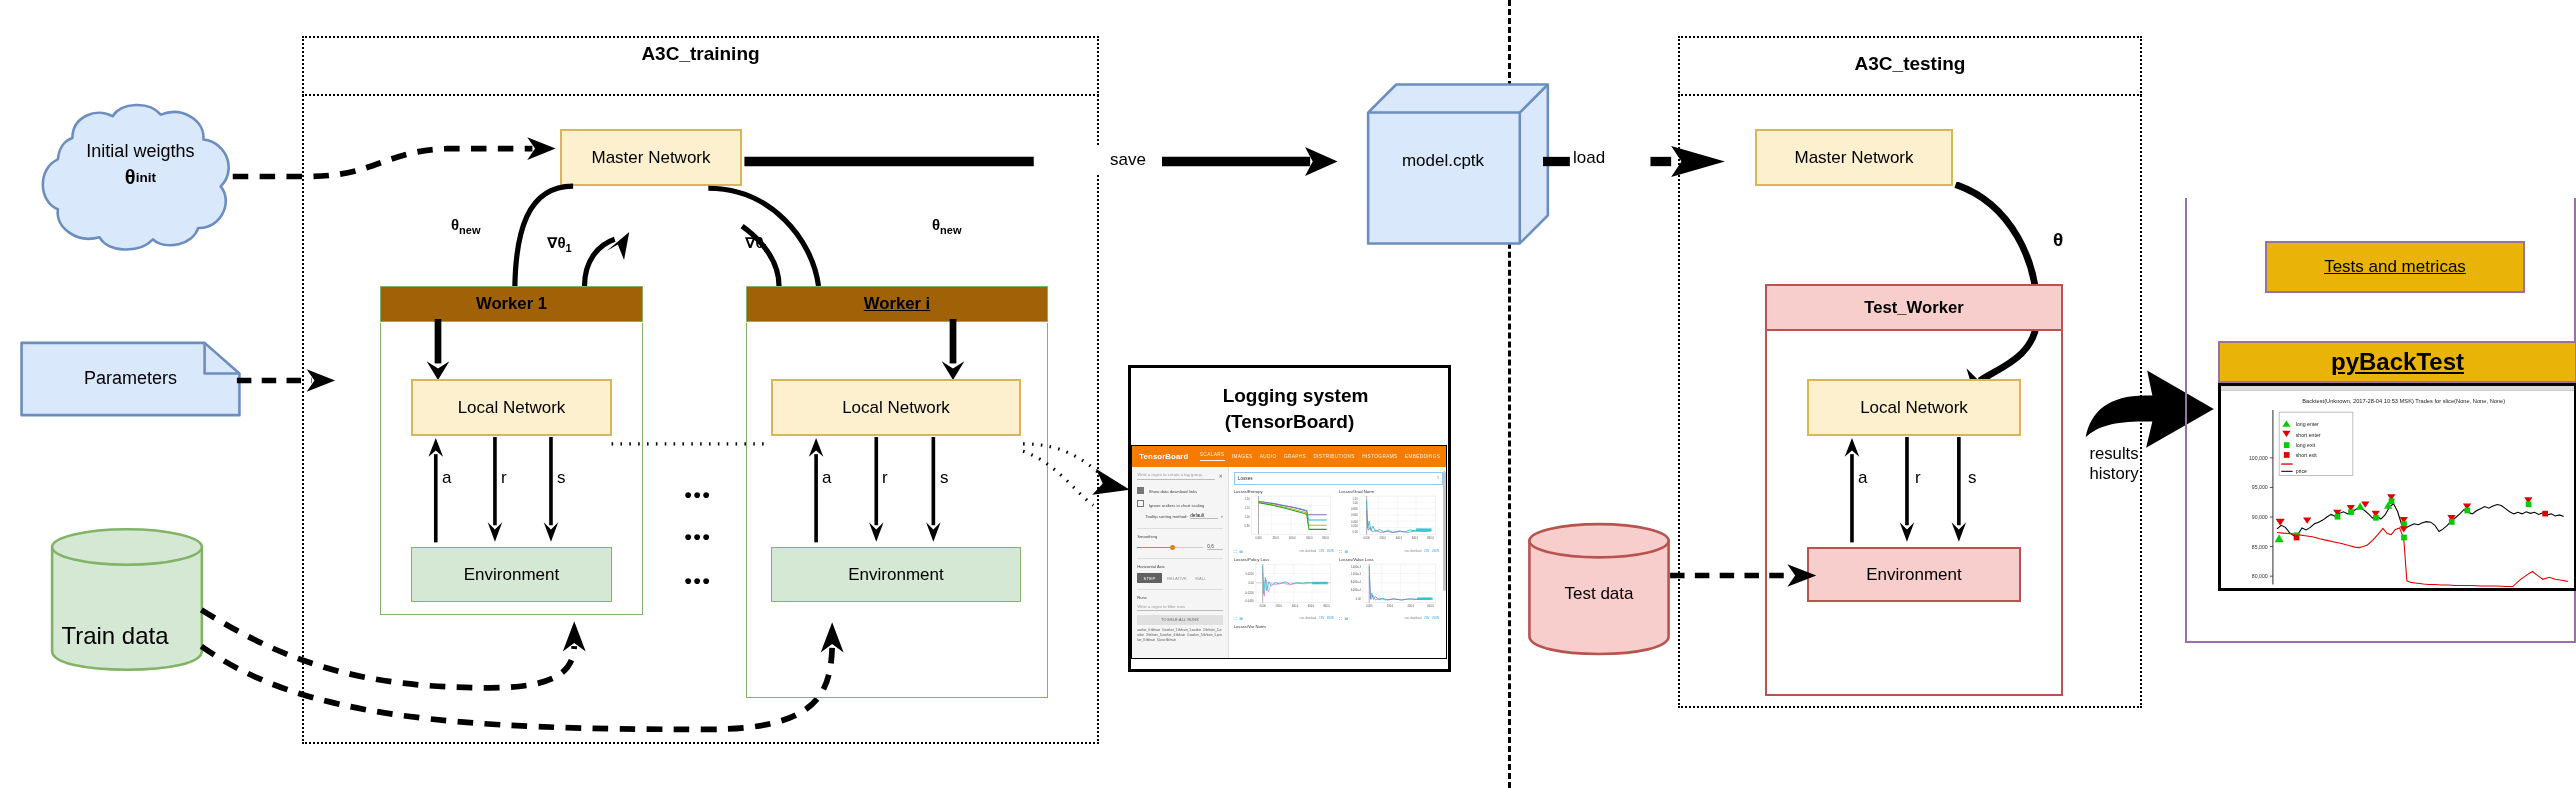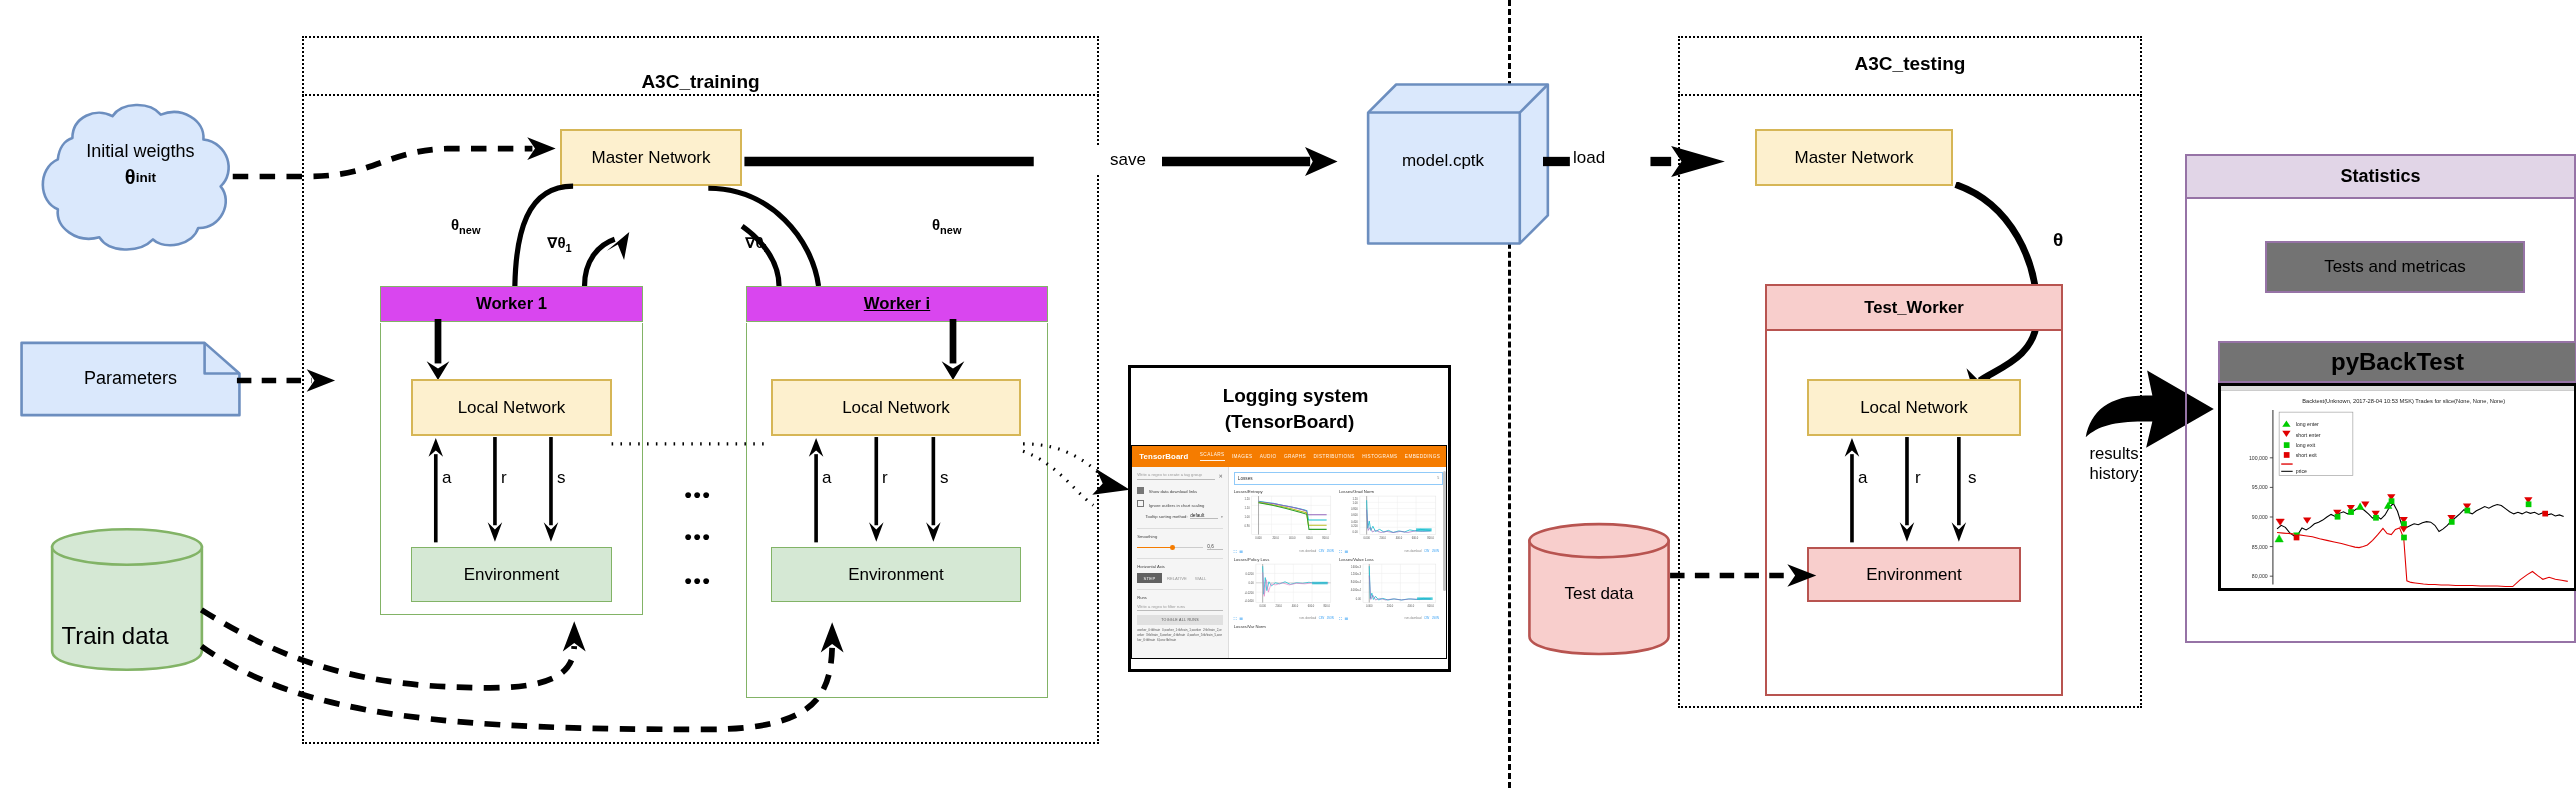--- a/index.html
+++ b/index.html
@@ -8,29 +8,29 @@
   .abs{position:absolute;box-sizing:border-box;}
   .ctr{display:flex;align-items:center;justify-content:center;text-align:center;}
 
   
   .group{border:2.6px dotted #000;background:transparent;}
   .group-title{font-weight:bold;color:#000;}
   .group-divider{border-top:2.6px dotted #000;}
 
   
   .box-yellow{background:#fdf0ce;border:2.6px solid #d6b656;outline:2.1px solid #fdf0ce;outline-offset:-4.7px;}
-  .box-green-head{background:#d946ef;border:1.6px solid #82b366;}
+  .box-green-head{background:#a16207;border:1.6px solid #82b366;}
   .box-green-body{background:transparent;border:1.6px solid #82b366;border-top:none;}
   .box-green-fill{background:#d5e8d4;border:1.6px solid #82b366;}
   .box-red-head{background:#f8cecc;border:2.1px solid #b85450;}
   .box-red-body{background:transparent;border:2.1px solid #b85450;border-top:none;}
   .box-red-fill{background:#f8cecc;border:2.1px solid #b85450;}
   .box-purple-head{background:#e1d5e7;border:2.1px solid #9673a6;}
   .box-purple-body{background:transparent;border:2.1px solid #9673a6;border-top:none;}
-  .box-purple-fill{background:#737373;border:2.1px solid #9673a6;}
+  .box-purple-fill{background:#eab308;border:2.1px solid #9673a6;text-decoration:underline;}
   .box-black{background:#fff;border:3.6px solid #000;}
   .bold{font-weight:bold;}
 
   .vdivider{border-left:3.1px dashed #000;}
 
   
   .tb-nav{background:#f57c00;color:#fff;display:flex;align-items:center;}
   .tb-brand{font-size:7.8px;font-weight:600;letter-spacing:0.1px;}
   .tb-tab{font-size:4.7px;letter-spacing:0.4px;opacity:.92;}
   .tb-tab.active{border-bottom:1.6px solid #fff;padding-bottom:2.1px;}
@@ -50,21 +50,21 @@
 </style>
 </head>
 <body>
 
 <div id="stage">
 
   <div class="abs vdivider" style="left:1508px;top:0;height:788px;"></div>
 
   <div class="abs group" style="left:302px;top:36px;width:797px;height:708px;"></div>
   <div class="abs group-divider" style="left:302px;top:94px;width:797px;height:0;"></div>
-  <div class="abs ctr group-title" style="left:302px;top:64px;width:797px;height:36px;font-size:19px;">A3C_training</div>
+  <div class="abs ctr group-title" style="left:302px;top:36px;width:797px;height:36px;font-size:19px;">A3C_training</div>
 
   <div class="abs group" style="left:1678px;top:36px;width:464px;height:672px;"></div>
   <div class="abs group-divider" style="left:1678px;top:94px;width:464px;height:0;"></div>
   <div class="abs ctr group-title" style="left:1678px;top:46px;width:464px;height:36px;font-size:19px;">A3C_testing</div>
 
   <svg class="abs" style="left:10.4px;top:99px;width:260px;height:156px;" viewBox="0 0 500 300">
     <path d="M120,75 C120,35 165,15 197,33 C215,6 268,4 290,30
              C330,14 375,40 372,78 C420,84 435,140 405,168
              C430,198 405,250 362,248 C352,280 300,292 275,270
              C248,298 190,295 172,266 C128,278 88,248 92,212
@@ -493,23 +493,20 @@
     <path d="M5,30 L240,30" fill="none" stroke="#000" stroke-width="11" stroke-dasharray="28,20"></path>
     <path d="M232,8 L288,30 L232,52 L247,30 Z" fill="#000"></path>
   </svg>
 
   <svg class="abs" style="left:2068px;top:359px;width:151px;height:94px;" viewBox="0 0 290 180">
     <path d="M152,22 L280,96 L150,170 L162,120 C96,118 60,126 34,150 C44,96 84,66 162,70 Z" fill="#000"></path>
   </svg>
   <div class="abs ctr" style="left:2062px;top:442px;width:104px;height:23px;font-size:16.7px;">results</div>
   <div class="abs ctr" style="left:2062px;top:462px;width:104px;height:23px;font-size:16.7px;">history</div>
 
-  <div class="abs box-purple-head ctr" style="left:2185px;top:154px;width:391px;height:45px;">
-    <span class="bold" style="font-size:18px;">Statistics</span>
-  </div>
   <div class="abs box-purple-body" style="left:2185px;top:198px;width:391px;height:445px;"></div>
 
   <div class="abs box-purple-fill ctr" style="left:2265px;top:241px;width:260px;height:52px;font-size:17px;">
     <span>Tests and metricas</span>
   </div>
 
   <div class="abs box-purple-fill ctr" style="left:2218px;top:341px;width:359px;height:42px;">
     <span class="bold" style="font-size:24px;">pyBackTest</span>
   </div>
 

